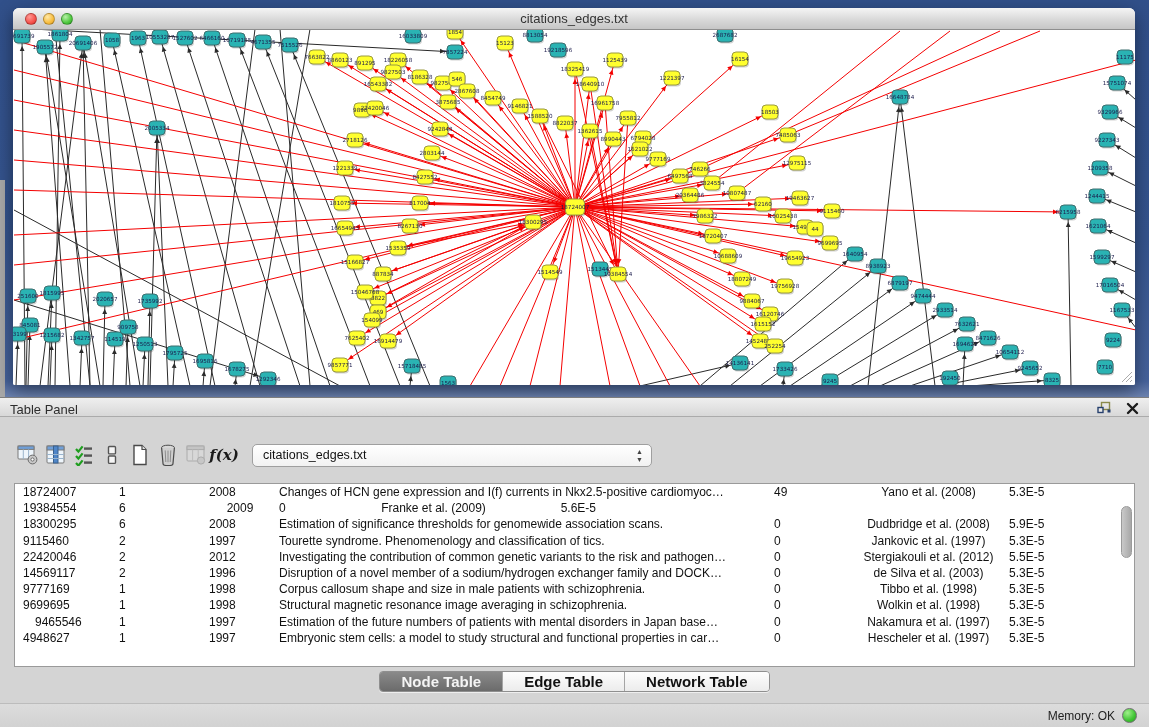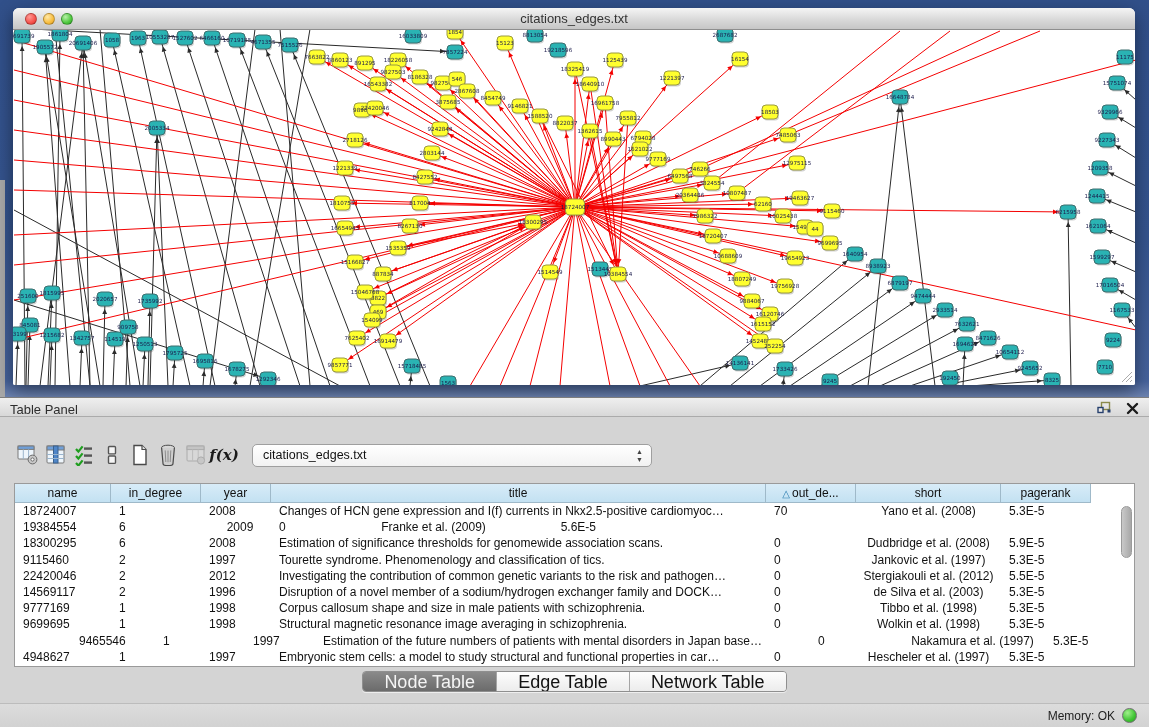--- a/index.html
+++ b/index.html
@@ -45,22 +45,22 @@
     font-size:12px; color:#111; text-align:center; line-height:18px; overflow:hidden; white-space:nowrap; flex:0 0 auto; }
   .sort-tri { color:#2e7fb0; font-size:10px; margin-right:2px; }
   .grid-body .g-row { display:flex; height:16.2px; }
   .g-cell { flex:0 0 auto; font-size:12px; color:#111; line-height:16px; white-space:nowrap; overflow:hidden; }
   .scrollbar { position:absolute; right:2px; top:22px; width:11px; height:52px; border-radius:6px;
     background:linear-gradient(90deg,#c9c9c9,#a8a8a8); border:1px solid #9b9b9b; }
 
   .tabs { position:absolute; left:0; top:274px; width:100%; display:flex; justify-content:center; }
   .seg { display:flex; border:1px solid #8f8f8f; border-radius:4px; overflow:hidden; height:21px;
     box-shadow:0 1px 0 rgba(255,255,255,.6); }
-  .seg-btn { font-size:18px; padding:0 21px; line-height:20px; background:linear-gradient(180deg,#fdfdfd,#ececec);
-    color:#111; border-right:1px solid #a5a5a5; cursor:default; }
+  .seg-btn { font-size:15px; padding:0 21px; line-height:20px; background:linear-gradient(180deg,#fdfdfd,#ececec);
+    color:#111; border-right:1px solid #a5a5a5; cursor:default;font-weight:bold; }
   .seg-btn:last-child { border-right:none; }
   .seg-btn.sel { background:linear-gradient(180deg,#8a8a8a,#6b6b6b); color:#f4f4f4; }
 
   .statusbar { position:absolute; left:0; top:306px; width:100%; height:24px; border-top:1px solid #bcbcbc;
     background:linear-gradient(180deg,#dcdcdc,#d2d2d2); }
   .mem { position:absolute; right:34px; top:5px; font-size:12px; color:#222; }
   .mem-dot { position:absolute; right:12px; top:4px; width:15px; height:15px; border-radius:50%;
     background:radial-gradient(circle at 35% 30%, #9ff08a, #3ec433 60%, #2a9e22); border:1px solid #6e6e6e; }
 </style>
 </head>
@@ -925,36 +925,27 @@
     <button class="tb-btn">
       <span class="fx">f(x)</span>
     </button>
     <div class="combo">
       <span>citations_edges.txt</span>
       <span class="combo-arrows">▲<br>▼</span>
     </div>
   </div>
 
   <div class="grid-wrap">
-    <div class="grid-hdr" id="grid-hdr">
-        <div class="gh-cell" style="width: 96px;">name</div>
-        <div class="gh-cell" style="width: 90px;">in_degree</div>
-        <div class="gh-cell" style="width: 70px;">year</div>
-        <div class="gh-cell" style="width: 495px;">title</div>
-        <div class="gh-cell" style="width: 90px;"><span class="sort-tri">△</span>out_de...</div>
-        <div class="gh-cell" style="width: 145px;">short</div>
-        <div class="gh-cell" style="width: 90px;">pagerank</div>
-      </div>
     <div class="grid-body" id="grid-body">
         <div class="g-row">
           <div class="g-cell" style="width: 96px; text-align: left; padding-left: 8px;">18724007</div>
           <div class="g-cell" style="width: 90px; text-align: left; padding-left: 8px;">1</div>
           <div class="g-cell" style="width: 70px; text-align: left; padding-left: 8px;">2008</div>
           <div class="g-cell" style="width: 495px; text-align: left; padding-left: 8px;">Changes of HCN gene expression and I(f) currents in Nkx2.5-positive cardiomyoc…</div>
-          <div class="g-cell" style="width: 90px; text-align: left; padding-left: 8px;">70</div>
+          <div class="g-cell" style="width: 90px; text-align: left; padding-left: 8px;">49</div>
           <div class="g-cell" style="width: 145px; text-align: center;">Yano et al. (2008)</div>
           <div class="g-cell" style="width: 90px; text-align: left; padding-left: 8px;">5.3E-5</div>
         </div>
         <div class="g-row">
           <div class="g-cell" style="width: 96px; text-align: left; padding-left: 8px;">19384554</div>
           <div class="g-cell" style="width: 90px; text-align: left; padding-left: 8px;">6</div>
           <div class="g-cell" style="width: 70px; text-align: center; padding-left: 8px;">2009</div>
           <div class="g-cell" style="width: 90px; text-align: left; padding-left: 8px;">0</div>
           <div class="g-cell" style="width: 145px; text-align: center;">Franke et al. (2009)</div>
           <div class="g-cell" style="width: 90px; text-align: right; padding-left: 8px;">5.6E-5</div>
@@ -1007,21 +998,21 @@
         <div class="g-row">
           <div class="g-cell" style="width: 96px; text-align: left; padding-left: 8px;">9699695</div>
           <div class="g-cell" style="width: 90px; text-align: left; padding-left: 8px;">1</div>
           <div class="g-cell" style="width: 70px; text-align: left; padding-left: 8px;">1998</div>
           <div class="g-cell" style="width: 495px; text-align: left; padding-left: 8px;">Structural magnetic resonance image averaging in schizophrenia.</div>
           <div class="g-cell" style="width: 90px; text-align: left; padding-left: 8px;">0</div>
           <div class="g-cell" style="width: 145px; text-align: center;">Wolkin et al. (1998)</div>
           <div class="g-cell" style="width: 90px; text-align: left; padding-left: 8px;">5.3E-5</div>
         </div>
         <div class="g-row">
-          <div class="g-cell" style="width: 96px; text-align: left; padding-left: 20px; margin-left: 44px;">9465546</div>
+          <div class="g-cell" style="width: 96px; text-align: left; padding-left: 20px;">9465546</div>
           <div class="g-cell" style="width: 90px; text-align: left; padding-left: 8px;">1</div>
           <div class="g-cell" style="width: 70px; text-align: left; padding-left: 8px;">1997</div>
           <div class="g-cell" style="width: 495px; text-align: left; padding-left: 8px;">Estimation of the future numbers of patients with mental disorders in Japan base…</div>
           <div class="g-cell" style="width: 90px; text-align: left; padding-left: 8px;">0</div>
           <div class="g-cell" style="width: 145px; text-align: center;">Nakamura et al. (1997)</div>
           <div class="g-cell" style="width: 90px; text-align: left; padding-left: 8px;">5.3E-5</div>
         </div>
         <div class="g-row">
           <div class="g-cell" style="width: 96px; text-align: left; padding-left: 8px;">4948627</div>
           <div class="g-cell" style="width: 90px; text-align: left; padding-left: 8px;">1</div>

